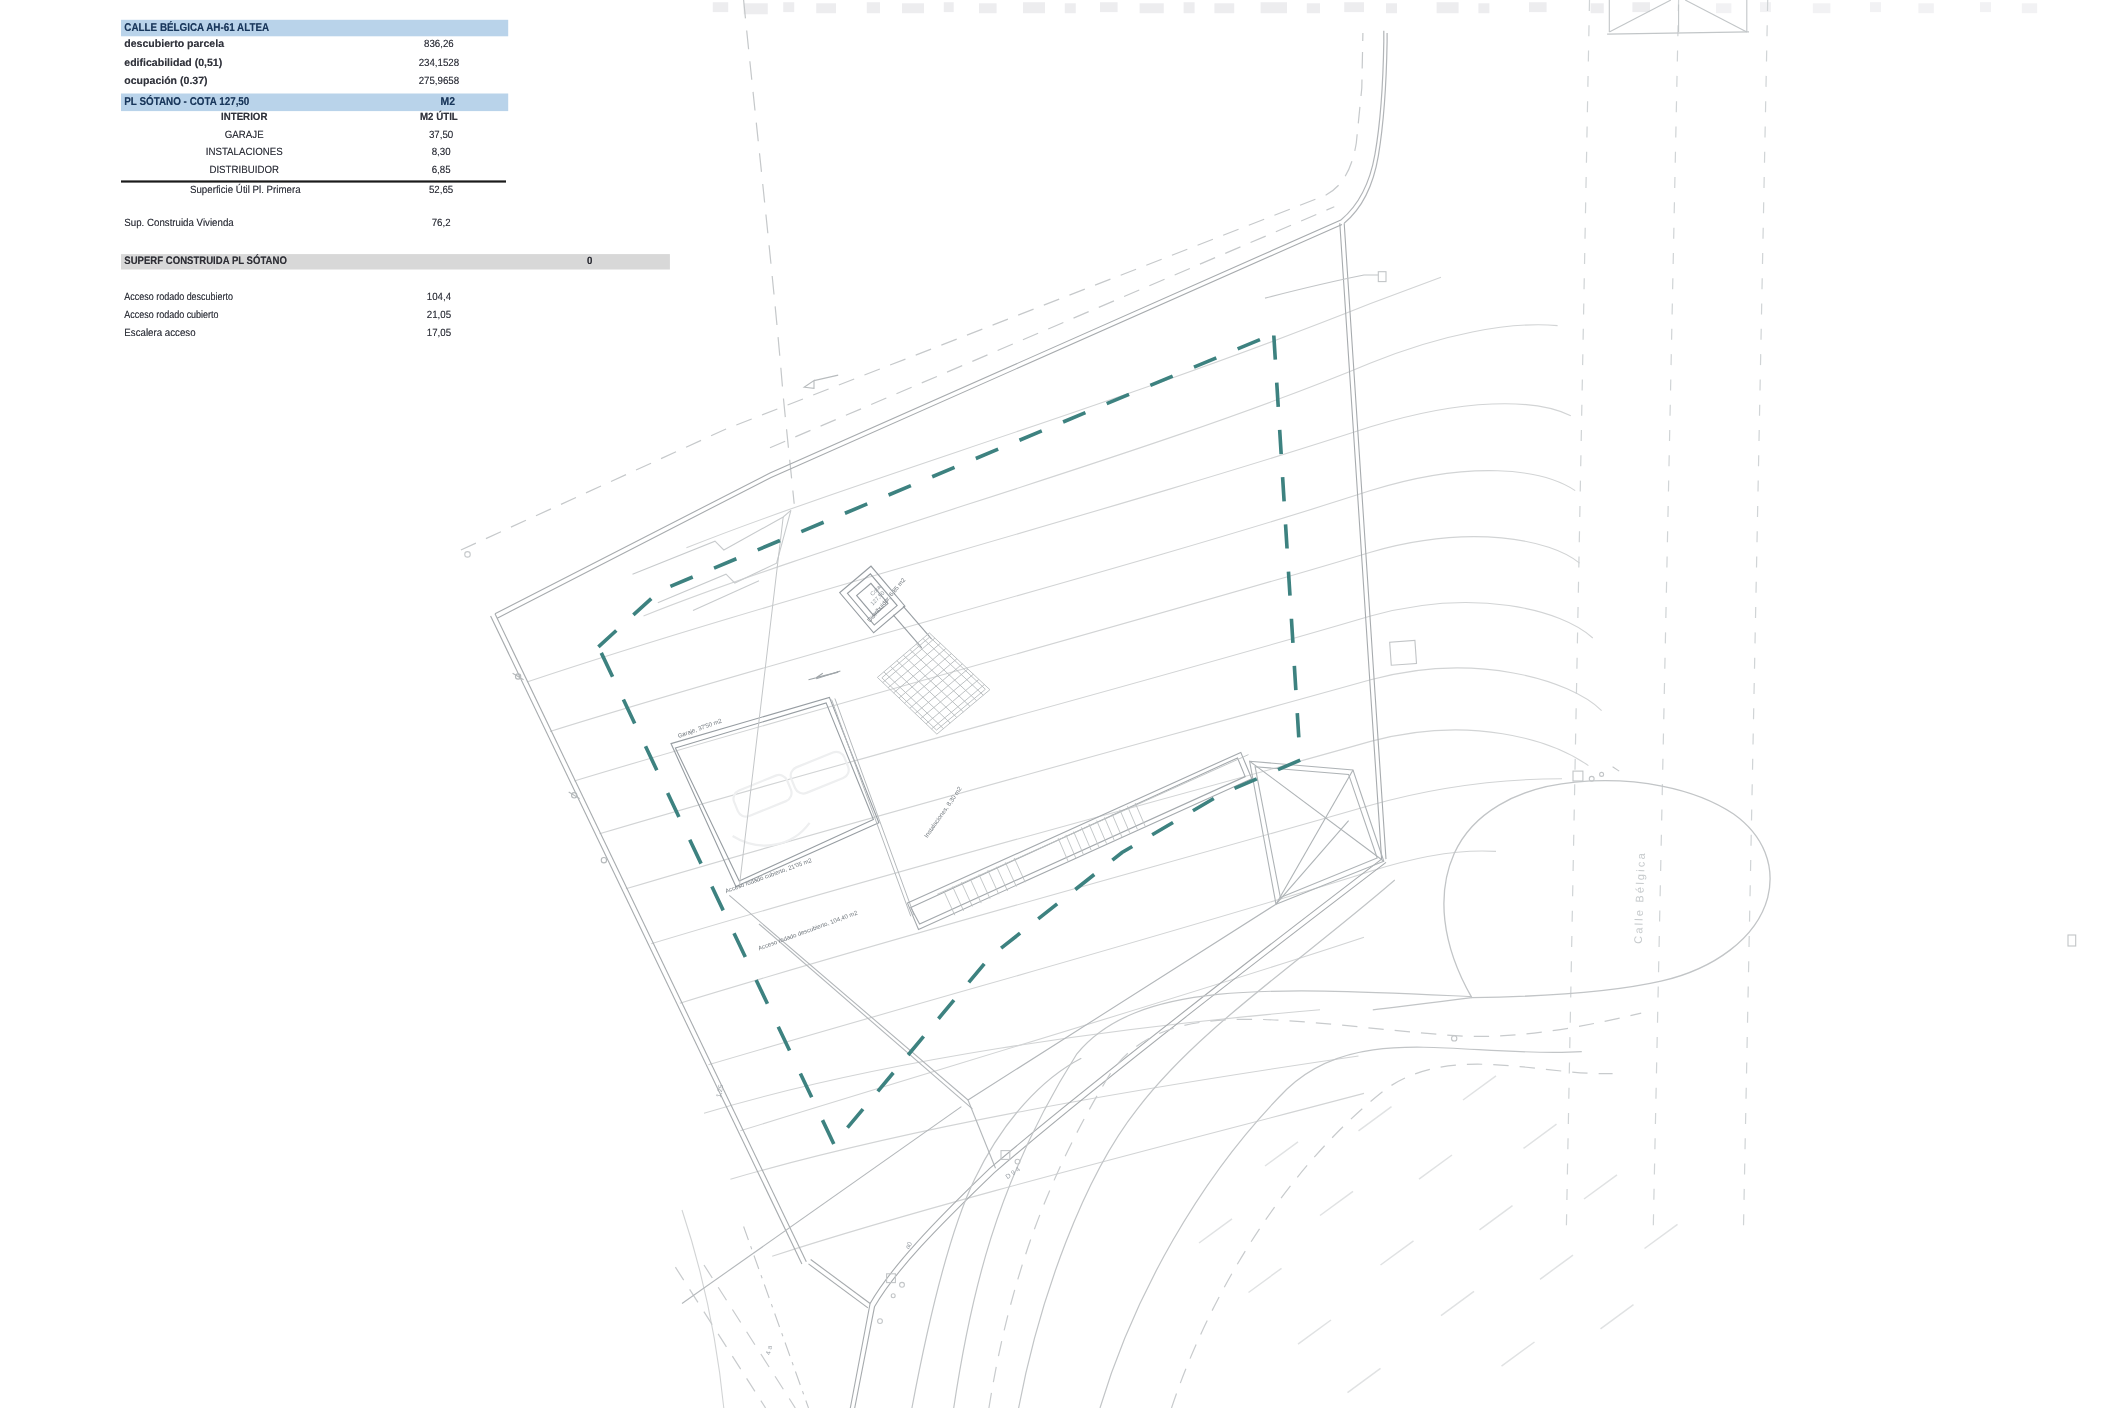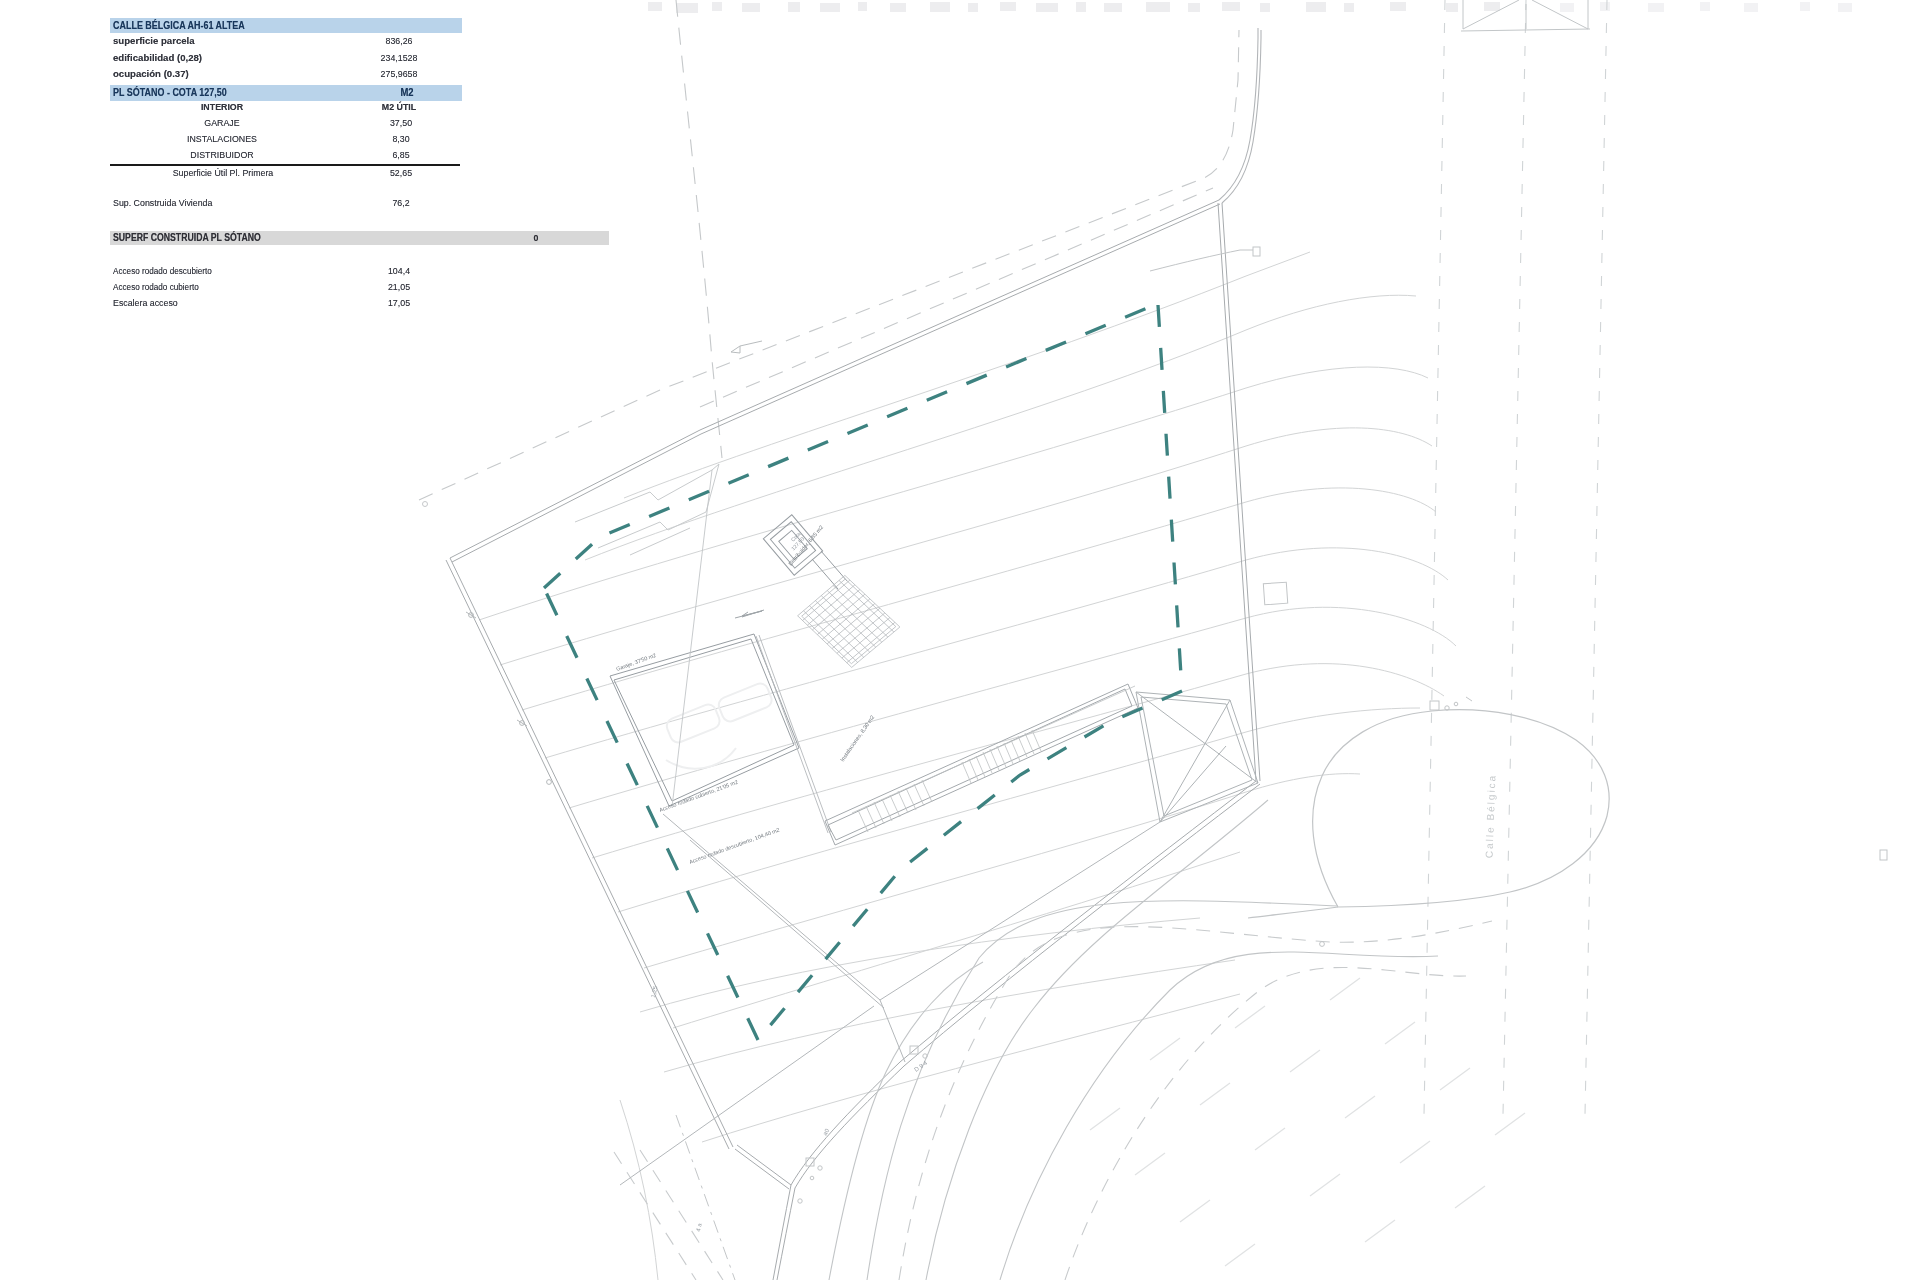--- a/index.html
+++ b/index.html
@@ -318,24 +318,24 @@
     <path d="M 1182 691 L 1110 722 L 1020 775 L 900 870 L 758 1040" stroke-dasharray="22 21"></path>
     <path d="M 758 1040 L 544 588" stroke-dasharray="24 23"></path>
   </g>
 </svg>
 
 <div>
 
   <div style="position:absolute;left:110px;top:18px;width:352px;height:15px;background:#b9d3ea;"></div>
   <div class="t hdr sx87" style="left:113px;top:20.5px;">CALLE BÉLGICA AH-61 ALTEA</div>
 
-  <div class="t bold sx100" style="left:113px;top:36px;">superficie parcela</div>
+  <div class="t bold sx100" style="left:113px;top:36px;">descubierto parcela</div>
   <div class="tc" style="left:399px;top:36px;">836,26</div>
 
-  <div class="t bold sx100" style="left:113px;top:52.5px;">edificabilidad (0,28)</div>
+  <div class="t bold sx100" style="left:113px;top:52.5px;">edificabilidad (0,51)</div>
   <div class="tc" style="left:399px;top:52.5px;">234,1528</div>
 
   <div class="t bold sx100" style="left:113px;top:68.5px;">ocupación (0.37)</div>
   <div class="tc" style="left:399px;top:68.5px;">275,9658</div>
 
   <div style="position:absolute;left:110px;top:85px;width:352px;height:16px;background:#b9d3ea;"></div>
   <div class="t hdr sx87" style="left:113px;top:88px;">PL SÓTANO - COTA 127,50</div>
   <div class="tc hdr" style="left:407px;top:88px;">M2</div>
 
   <div class="tc bold" style="left:222px;top:102px;">INTERIOR</div>

